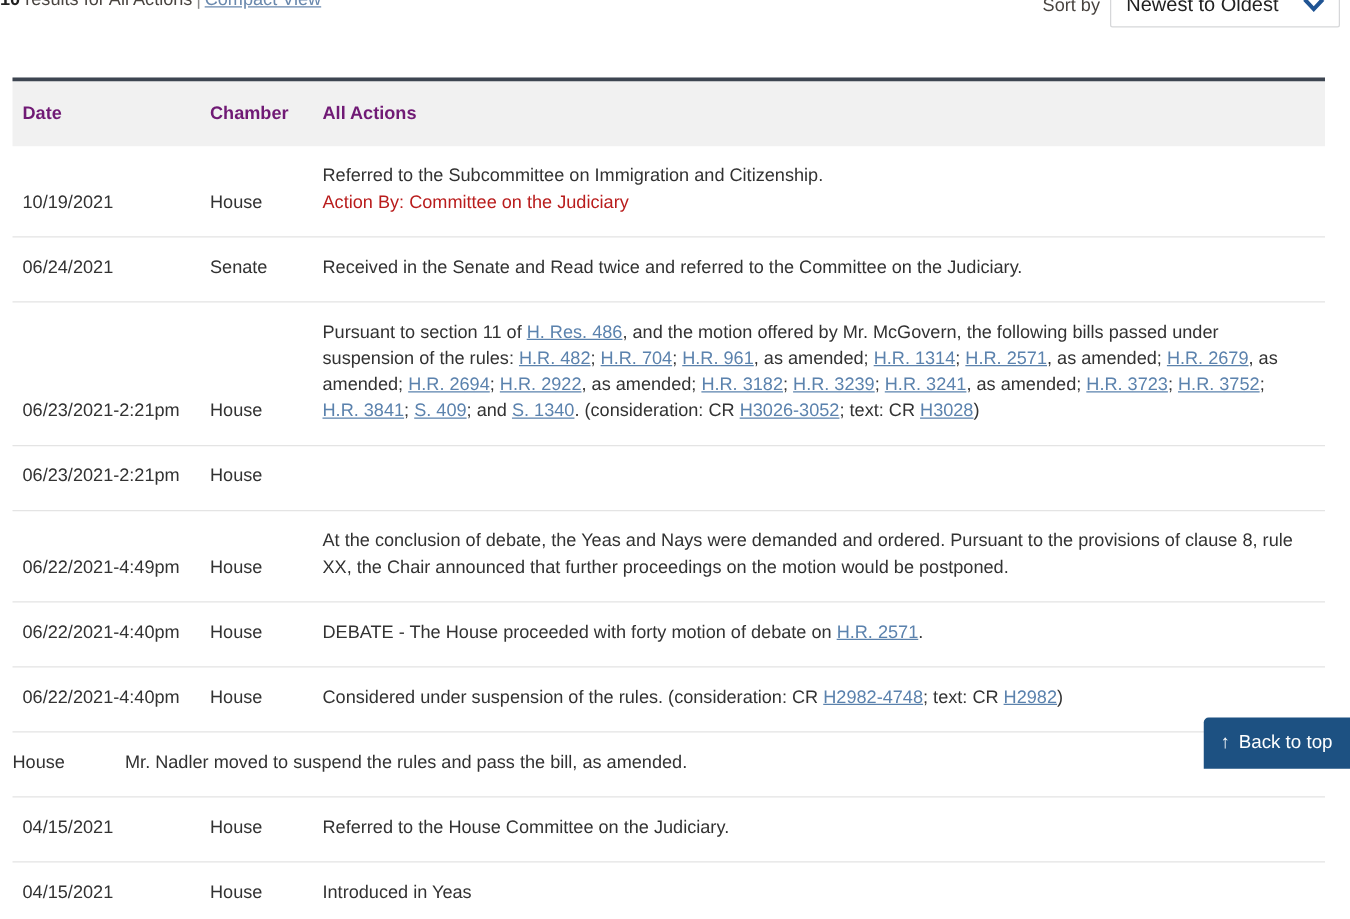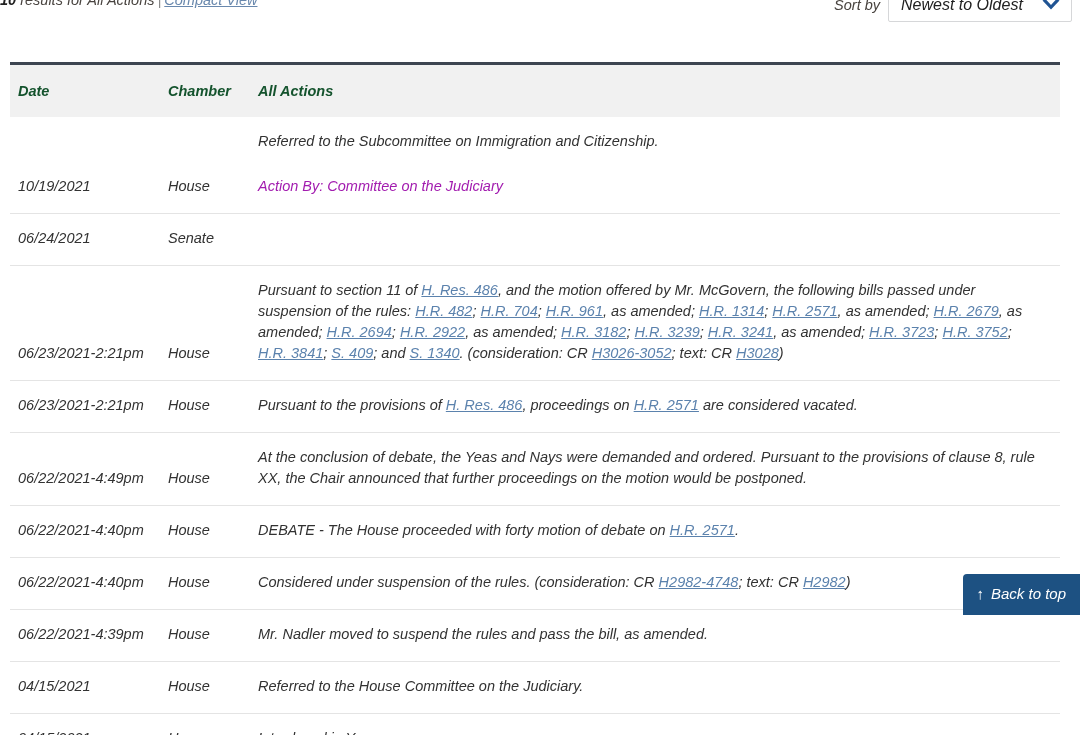--- a/index.html
+++ b/index.html
@@ -13,21 +13,20 @@
     font-family: "Liberation Sans", sans-serif;
     color: #212121;
     overflow: hidden;
   }
 
   .page {
     position: relative;
     width: 1080px;
     height: 615px;
     background: #ffffff;
-    font-style: italic;
   }
 
   
   .topbar {
     position: absolute;
     top: -9px;
     left: 0;
     width: 1080px;
     height: 34px;
   }
@@ -100,21 +99,21 @@
   .thead {
     display: flex;
     background: #f1f1f1;
     border-top: 3px solid #3d4551;
     height: 55px;
     align-items: center;
   }
   .th {
     font-size: 14.5px;
     font-weight: bold;
-    color: #14532d;
+    color: #701a75;
   }
 
   .col-date   { width: 158px; padding-left: 8px; flex: 0 0 158px; }
   .col-cham   { width: 90px;  flex: 0 0 90px; }
   .col-act    { flex: 1 1 auto; padding-right: 21px; }
 
   .row {
     display: flex;
     border-bottom: 1px solid #e4e4e4;
     padding: 14px 0 16px 0;
@@ -125,24 +124,23 @@
   .cell {
     font-size: 14.5px;
     line-height: 21px;
     color: #323232;
   }
   .cell.col-date { color: #323232; }
   .cell.col-act  { color: #323232; }
 
   .action-sub {
     display: block;
-    color: #a21caf;
+    color: #b91c1c;
     font-size: 14.5px;
     line-height: 21px;
-    margin-top: 24px;
   }
 
   a.ln {
     color: #5b82ad;
     text-decoration: underline;
     cursor: pointer;
   }
 
   
   .back-to-top {
@@ -195,48 +193,47 @@
 
     <div id="tbody">
         <div class="row">
           <div class="cell col-date">10/19/2021</div>
           <div class="cell col-cham">House</div>
           <div class="cell col-act"><span>Referred to the Subcommittee on Immigration and Citizenship.</span><span class="action-sub">Action By: Committee on the Judiciary</span></div>
         </div>
         <div class="row">
           <div class="cell col-date">06/24/2021</div>
           <div class="cell col-cham">Senate</div>
+          <div class="cell col-act"><span>Received in the Senate and Read twice and referred to the Committee on the Judiciary.</span></div>
         </div>
         <div class="row">
           <div class="cell col-date">06/23/2021-2:21pm</div>
           <div class="cell col-cham">House</div>
           <div class="cell col-act"><span>Pursuant to section 11 of </span><a class="ln">H. Res. 486</a><span>, and the motion offered by Mr. McGovern, the following bills passed under suspension of the rules: </span><a class="ln">H.R. 482</a><span>; </span><a class="ln">H.R. 704</a><span>; </span><a class="ln">H.R. 961</a><span>, as amended; </span><a class="ln">H.R. 1314</a><span>; </span><a class="ln">H.R. 2571</a><span>, as amended; </span><a class="ln">H.R. 2679</a><span>, as amended; </span><a class="ln">H.R. 2694</a><span>; </span><a class="ln">H.R. 2922</a><span>, as amended; </span><a class="ln">H.R. 3182</a><span>; </span><a class="ln">H.R. 3239</a><span>; </span><a class="ln">H.R. 3241</a><span>, as amended; </span><a class="ln">H.R. 3723</a><span>; </span><a class="ln">H.R. 3752</a><span>; </span><a class="ln">H.R. 3841</a><span>; </span><a class="ln">S. 409</a><span>; and </span><a class="ln">S. 1340</a><span>. (consideration: CR </span><a class="ln">H3026-3052</a><span>; text: CR </span><a class="ln">H3028</a><span>)</span></div>
         </div>
         <div class="row">
           <div class="cell col-date">06/23/2021-2:21pm</div>
           <div class="cell col-cham">House</div>
-          <div class="cell col-act"><span>Pursuant to the provisions of </span><a class="ln">H. Res. 486</a><span>, proceedings on </span><a class="ln">H.R. 2571</a><span> are considered vacated.</span></div>
         </div>
         <div class="row">
           <div class="cell col-date">06/22/2021-4:49pm</div>
           <div class="cell col-cham">House</div>
           <div class="cell col-act"><span>At the conclusion of debate, the Yeas and Nays were demanded and ordered. Pursuant to the provisions of clause 8, rule XX, the Chair announced that further proceedings on the motion would be postponed.</span></div>
         </div>
         <div class="row">
           <div class="cell col-date">06/22/2021-4:40pm</div>
           <div class="cell col-cham">House</div>
           <div class="cell col-act"><span>DEBATE - The House proceeded with forty motion of debate on </span><a class="ln">H.R. 2571</a><span>.</span></div>
         </div>
         <div class="row">
           <div class="cell col-date">06/22/2021-4:40pm</div>
           <div class="cell col-cham">House</div>
           <div class="cell col-act"><span>Considered under suspension of the rules. (consideration: CR </span><a class="ln">H2982-4748</a><span>; text: CR </span><a class="ln">H2982</a><span>)</span></div>
         </div>
         <div class="row">
-          <div class="cell col-date">06/22/2021-4:39pm</div>
           <div class="cell col-cham">House</div>
           <div class="cell col-act"><span>Mr. Nadler moved to suspend the rules and pass the bill, as amended.</span></div>
         </div>
         <div class="row">
           <div class="cell col-date">04/15/2021</div>
           <div class="cell col-cham">House</div>
           <div class="cell col-act"><span>Referred to the House Committee on the Judiciary.</span></div>
         </div>
         <div class="row">
           <div class="cell col-date">04/15/2021</div>

